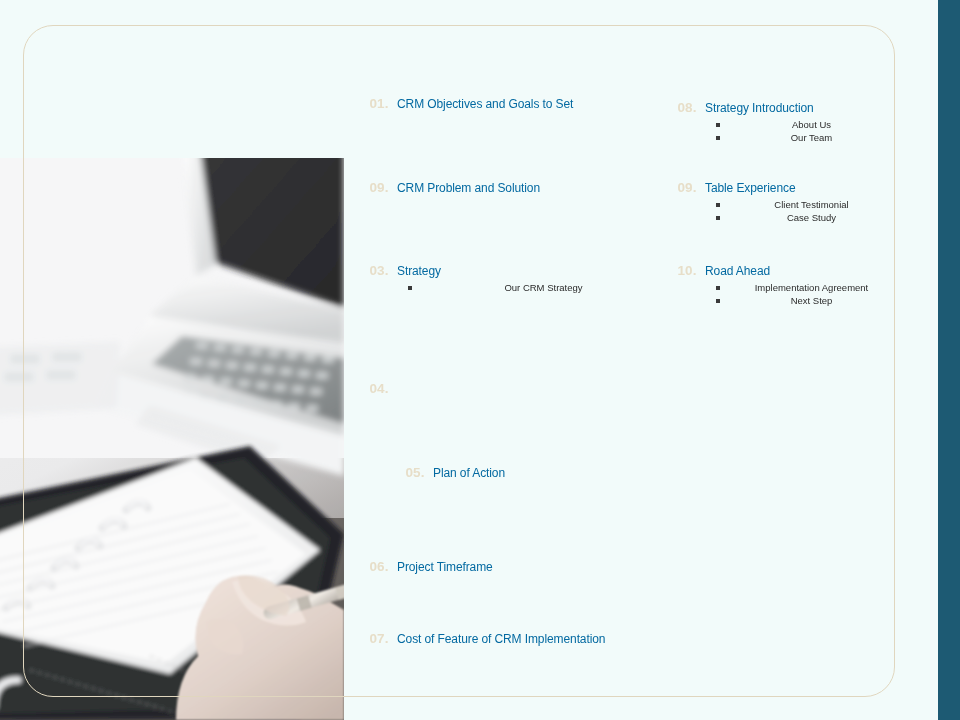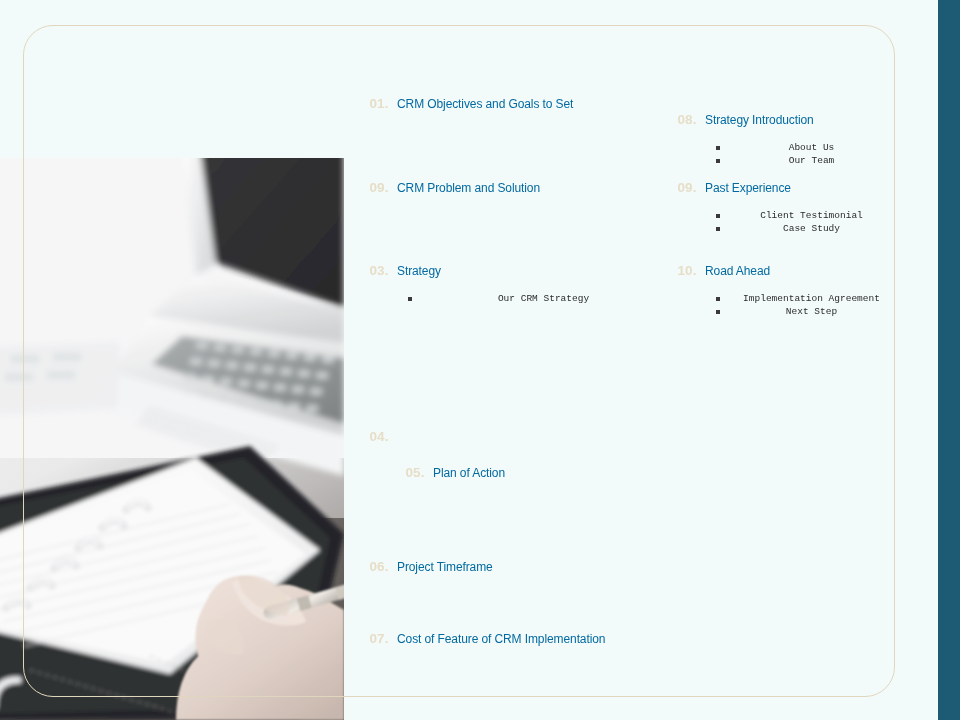--- a/index.html
+++ b/index.html
@@ -102,23 +102,22 @@
   }
   .toc-title {
     font-size: 12px;
     font-weight: normal;
     color: #0369a1;
     letter-spacing: -0.1px;
   }
 
   .toc-sublist {
     list-style: none;
-    margin: 14px 0 0 0;
+    margin: 3px 0 0 0;
     padding: 0 0 0 40px;
-    font-family: Liberation Mono, monospace;
   }
   .toc-sublist li {
     position: relative;
     font-size: 9.5px;
     line-height: 13px;
     color: #2b2b2b;
     padding-left: 11px;
     white-space: nowrap;
   }
   .toc-sublist li .bullet-sq {
@@ -334,21 +333,21 @@
     <div class="toc-item" style="top:167px;">
       <div class="toc-head">
         <span class="toc-num">03.</span>
         <span class="toc-title">Strategy</span>
       </div>
       <ul class="toc-sublist">
         <li><span class="bullet-sq"></span><span>Our CRM Strategy</span></li>
       </ul>
     </div>
 
-    <div class="toc-item" style="top:285px;margin-top:48px;">
+    <div class="toc-item" style="top:285px;">
       <div class="toc-head">
         <span class="toc-num">04.</span>
       </div>
     </div>
 
     <div class="toc-item" style="top:369px;margin-left:36px;">
       <div class="toc-head">
         <span class="toc-num">05.</span>
         <span class="toc-title">Plan of Action</span>
       </div>
@@ -365,35 +364,35 @@
       <div class="toc-head">
         <span class="toc-num">07.</span>
         <span class="toc-title">Cost of Feature of CRM Implementation</span>
       </div>
     </div>
 
   </div>
 
   <div id="toc-col-right" class="toc-col">
 
-    <div class="toc-item" style="top:16px;">
+    <div class="toc-item" style="top:4px;">
       <div class="toc-head">
         <span class="toc-num">08.</span>
         <span class="toc-title">Strategy Introduction</span>
       </div>
       <ul class="toc-sublist">
         <li><span class="bullet-sq"></span><span>About Us</span></li>
         <li><span class="bullet-sq"></span><span>Our Team</span></li>
       </ul>
     </div>
 
     <div class="toc-item" style="top:84px;">
       <div class="toc-head">
         <span class="toc-num">09.</span>
-        <span class="toc-title">Past Experience</span>
+        <span class="toc-title">Table Experience</span>
       </div>
       <ul class="toc-sublist">
         <li><span class="bullet-sq"></span><span>Client Testimonial</span></li>
         <li><span class="bullet-sq"></span><span>Case Study</span></li>
       </ul>
     </div>
 
     <div class="toc-item" style="top:167px;">
       <div class="toc-head">
         <span class="toc-num">10.</span>

